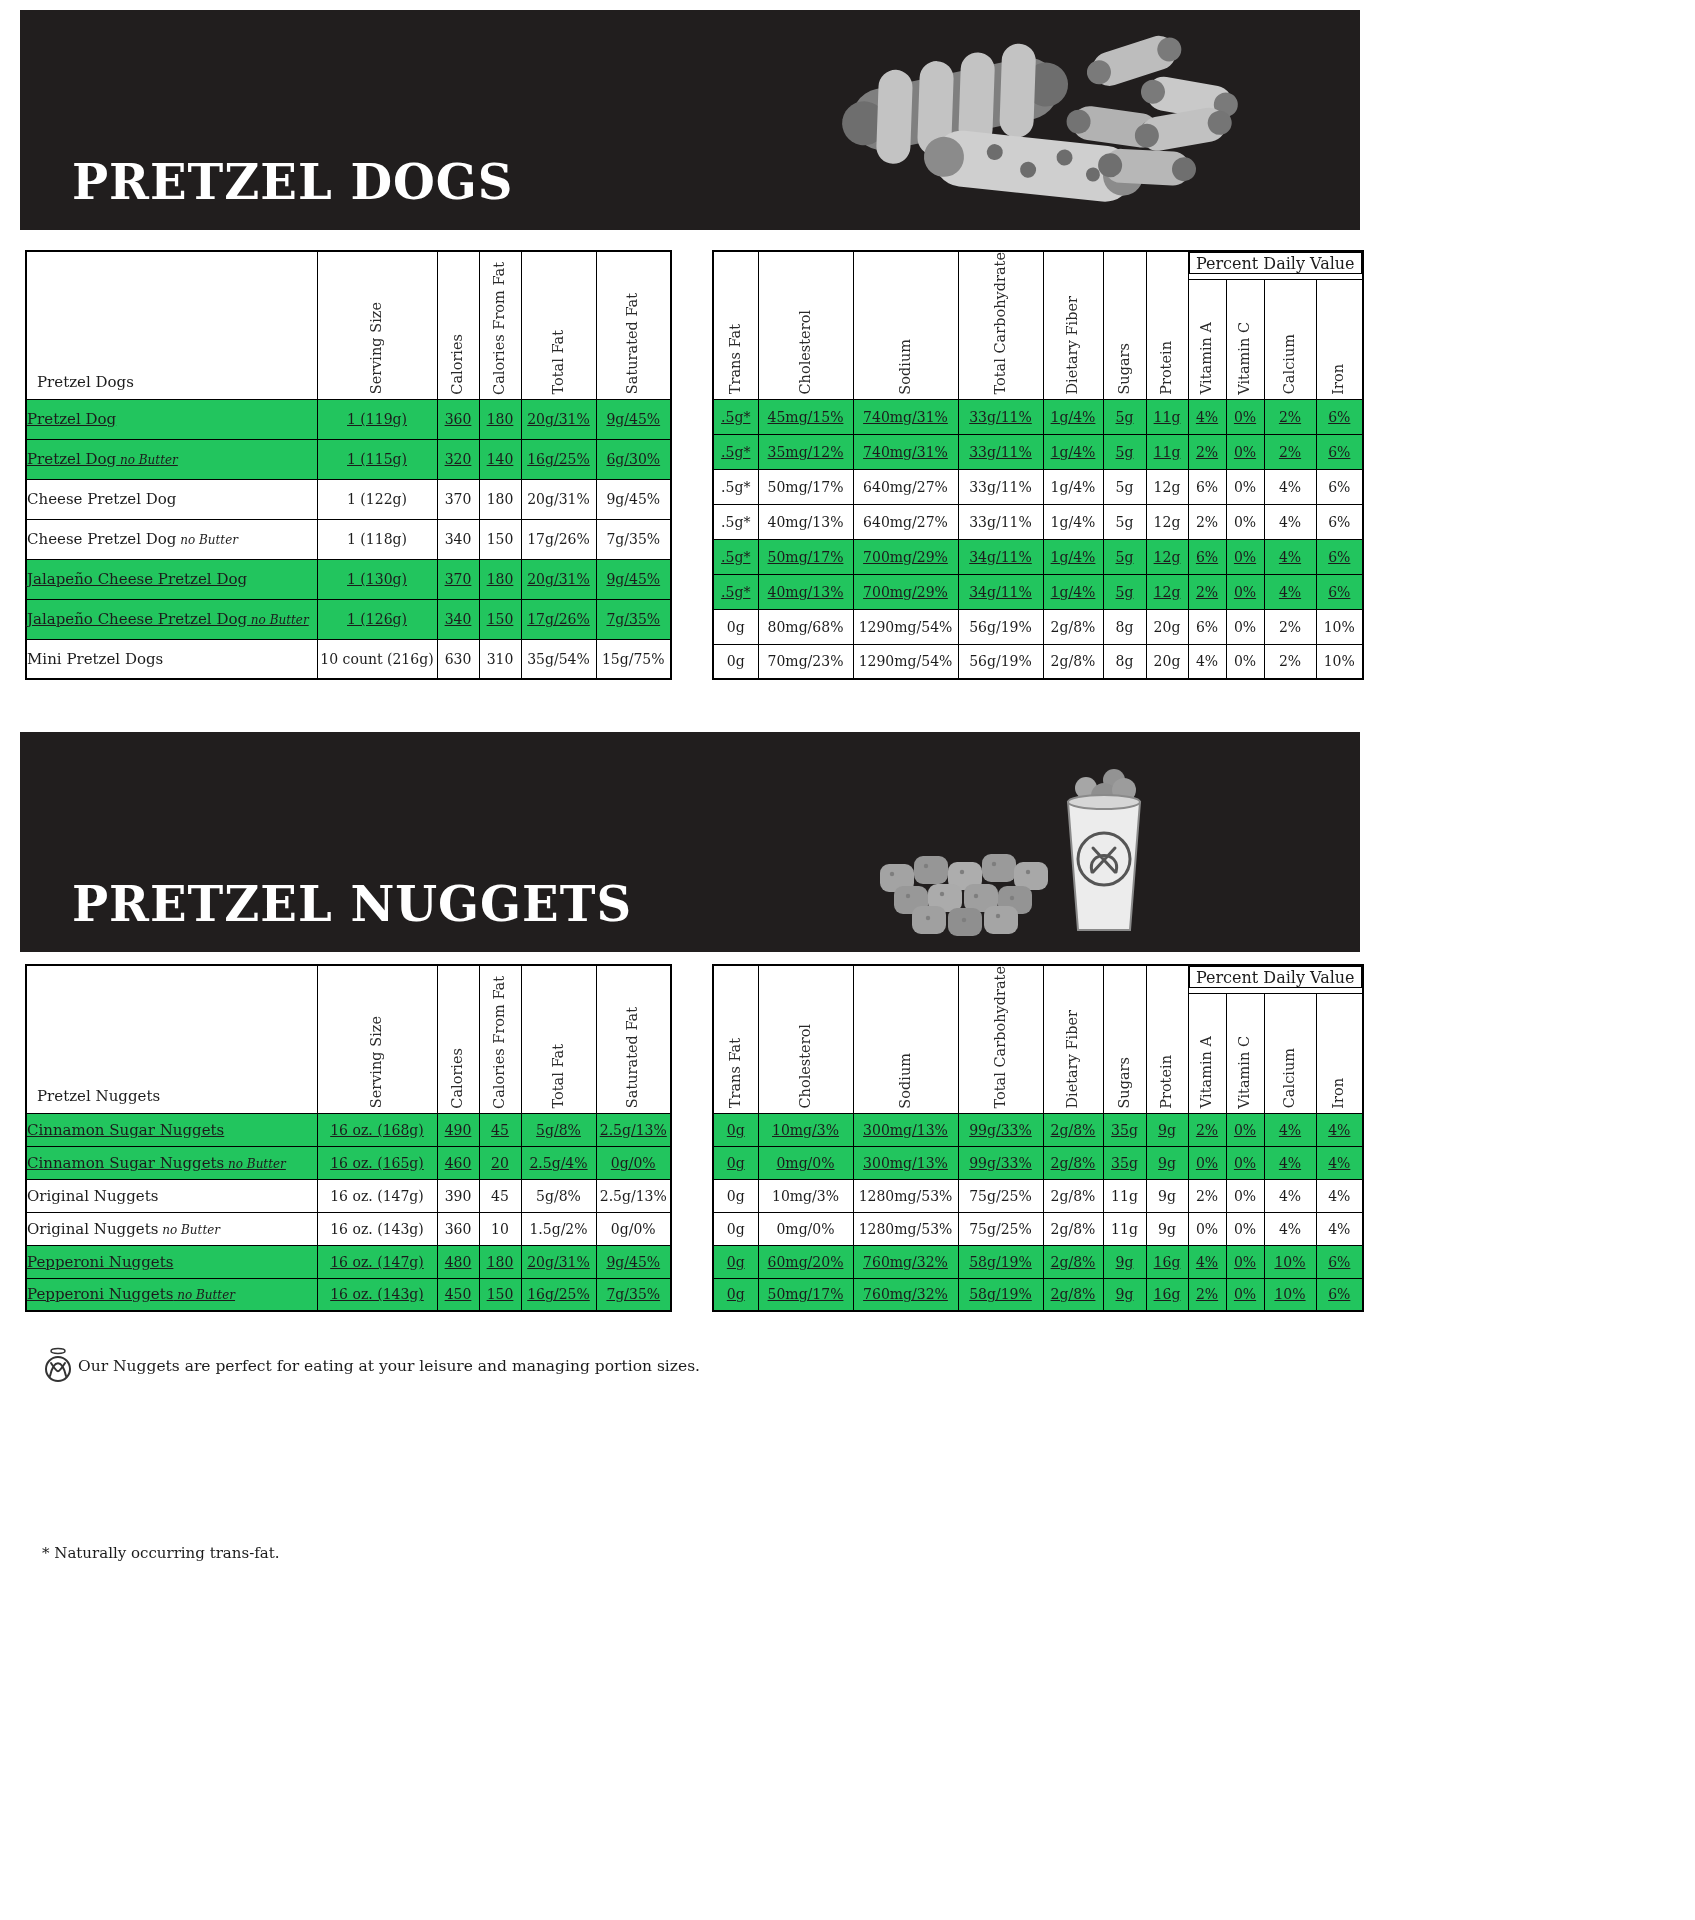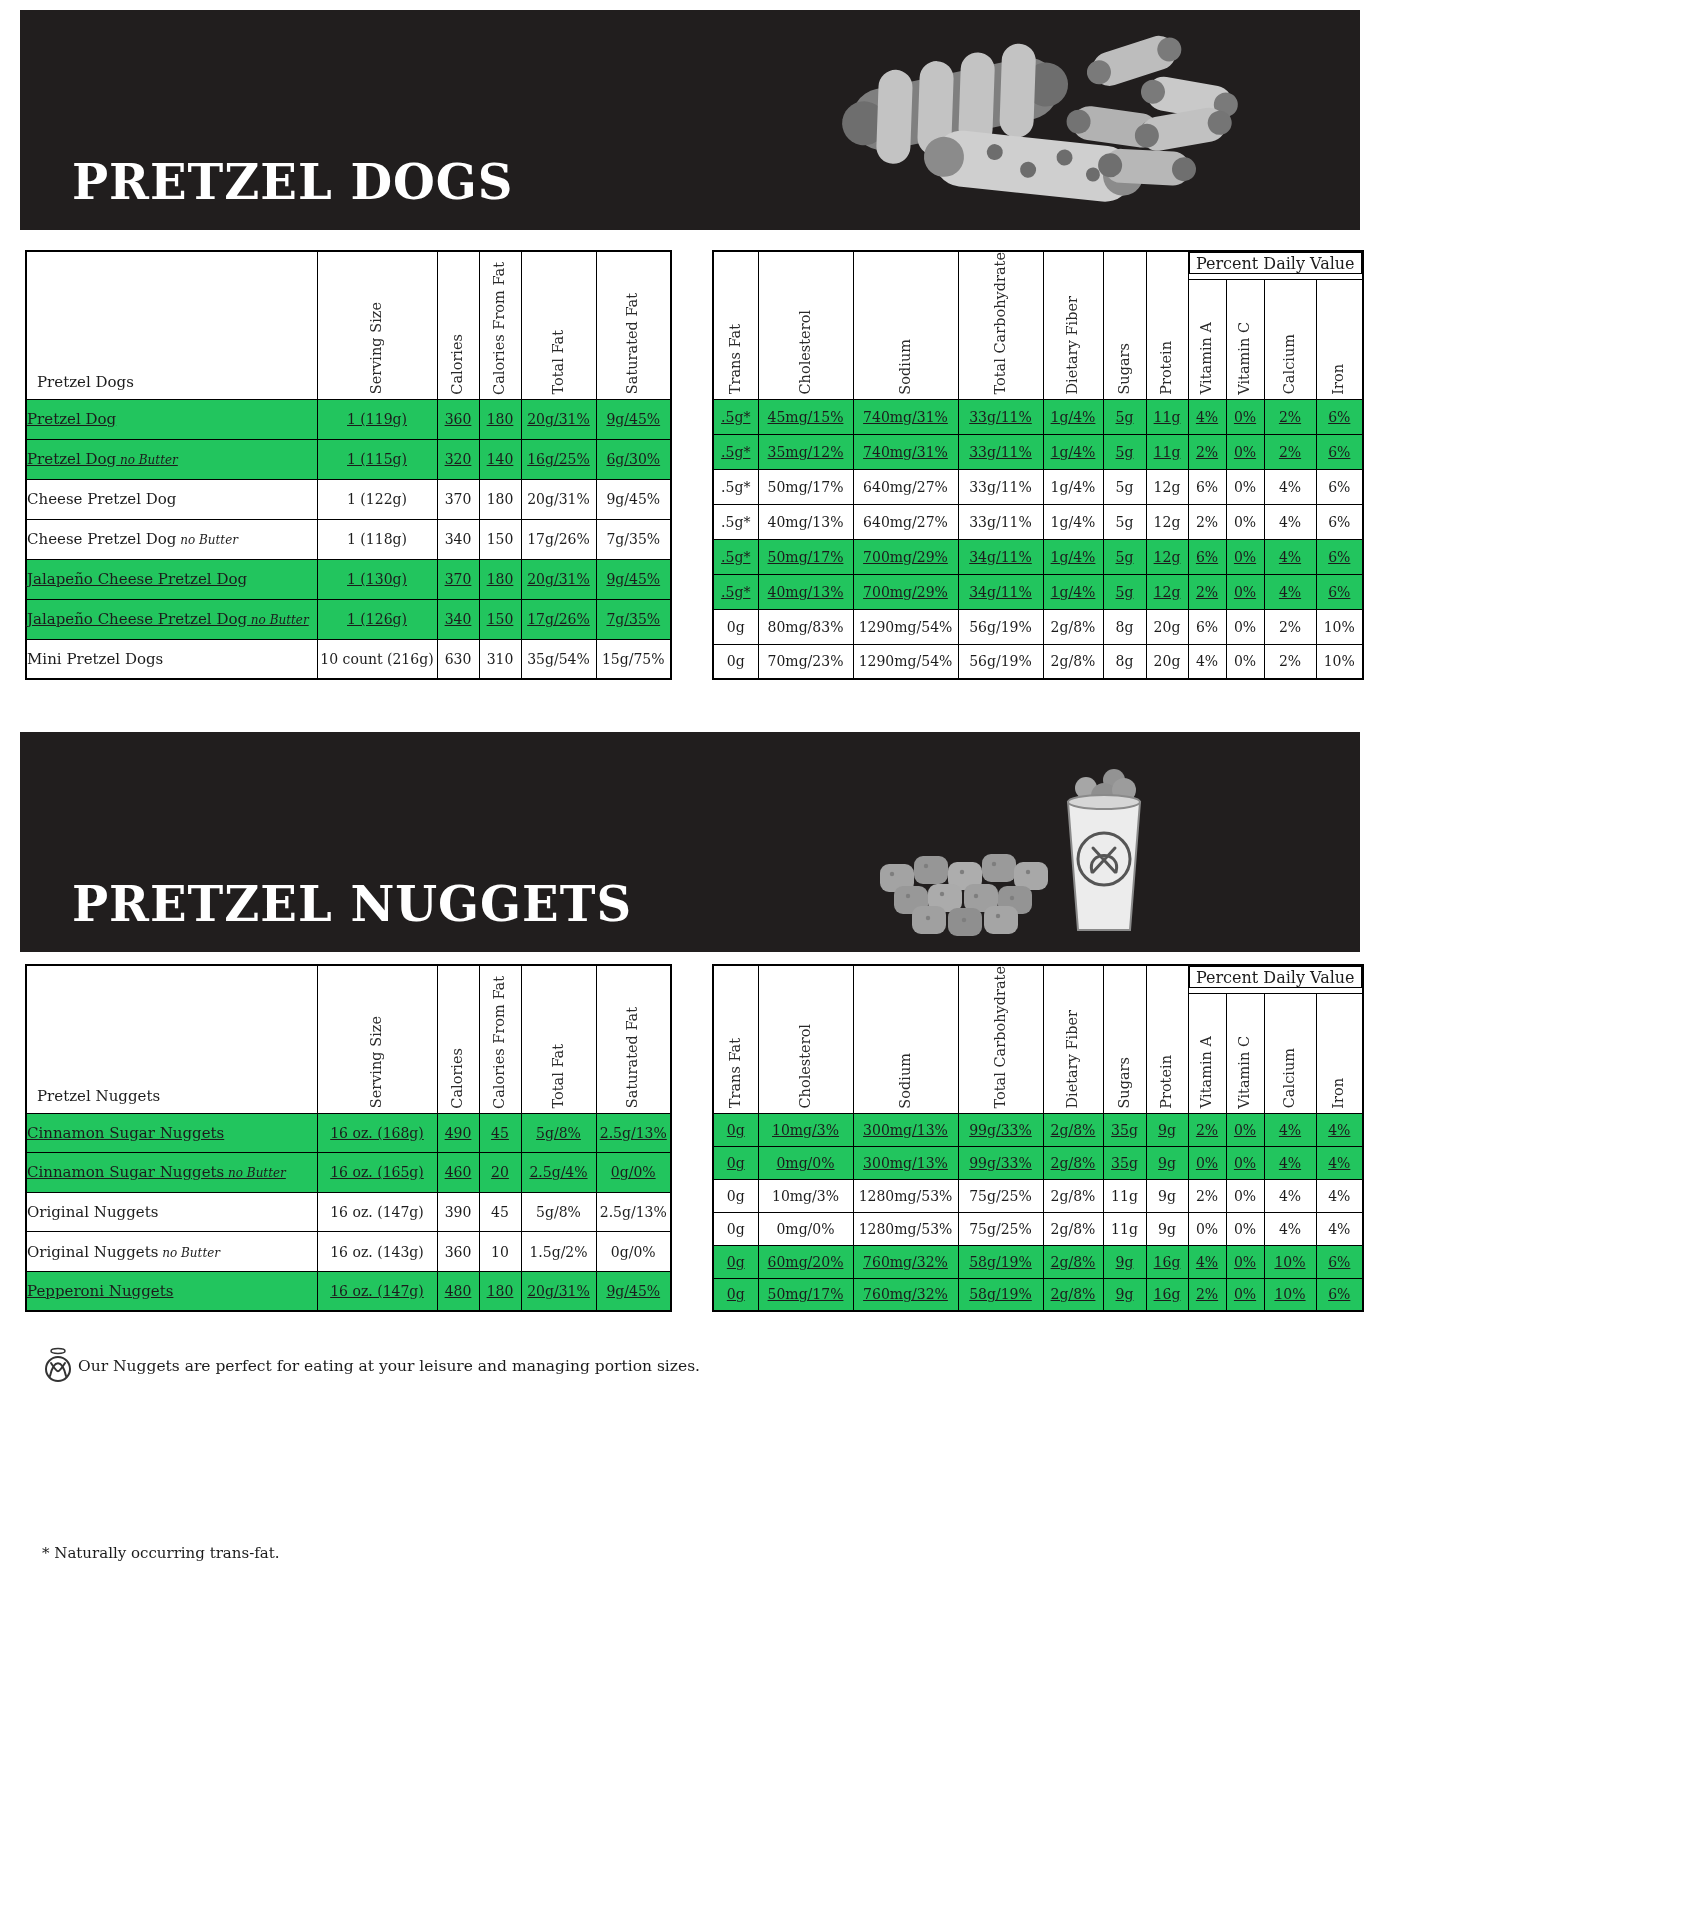--- a/index.html
+++ b/index.html
@@ -338,21 +338,21 @@
               <td class="val">1g/4%</td>
               <td class="val">5g</td>
               <td class="val">12g</td>
               <td class="val">2%</td>
               <td class="val">0%</td>
               <td class="val">4%</td>
               <td class="val">6%</td>
             </tr>
             <tr class="">
               <td class="val">0g</td>
-              <td class="val">80mg/83%</td>
+              <td class="val">80mg/68%</td>
               <td class="val">1290mg/54%</td>
               <td class="val">56g/19%</td>
               <td class="val">2g/8%</td>
               <td class="val">8g</td>
               <td class="val">20g</td>
               <td class="val">6%</td>
               <td class="val">0%</td>
               <td class="val">2%</td>
               <td class="val">10%</td>
             </tr>
@@ -477,20 +477,28 @@
               <td class="val">0g/0%</td>
             </tr>
             <tr class="shaded">
               <td class="name-cell"><span>Pepperoni Nuggets</span></td>
               <td class="val">16 oz. (147g)</td>
               <td class="val">480</td>
               <td class="val">180</td>
               <td class="val">20g/31%</td>
               <td class="val">9g/45%</td>
             </tr>
+            <tr class="shaded">
+              <td class="name-cell"><span>Pepperoni Nuggets</span><i class="suffix"> no Butter</i></td>
+              <td class="val">16 oz. (143g)</td>
+              <td class="val">450</td>
+              <td class="val">150</td>
+              <td class="val">16g/25%</td>
+              <td class="val">7g/35%</td>
+            </tr>
           </tbody>
         </table>
       <table class="ntable">
           <colgroup>
             <col style="width:45px">
             <col style="width:95px">
             <col style="width:105px">
             <col style="width:85px">
             <col style="width:60px">
             <col style="width:43px">

